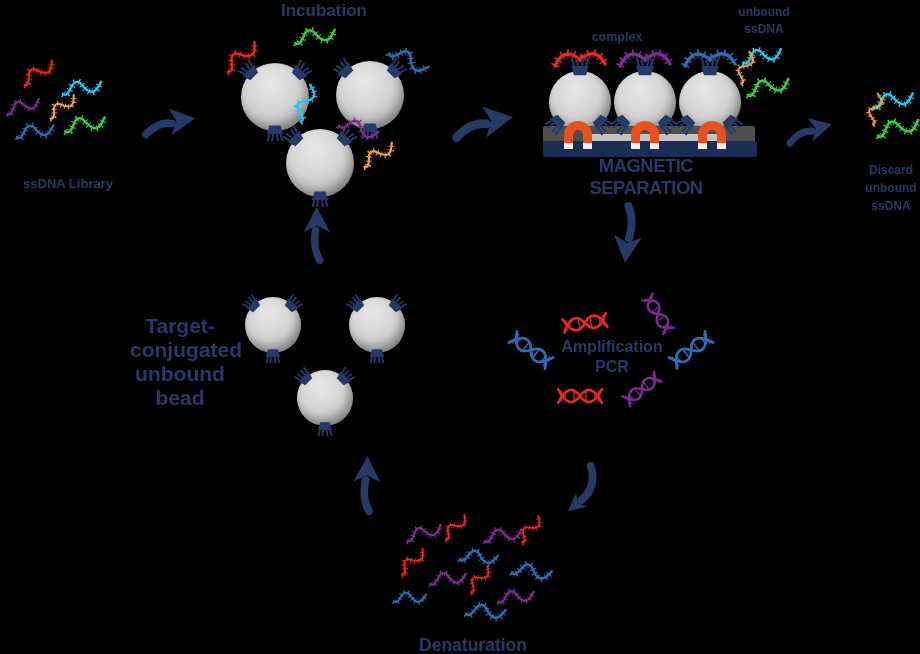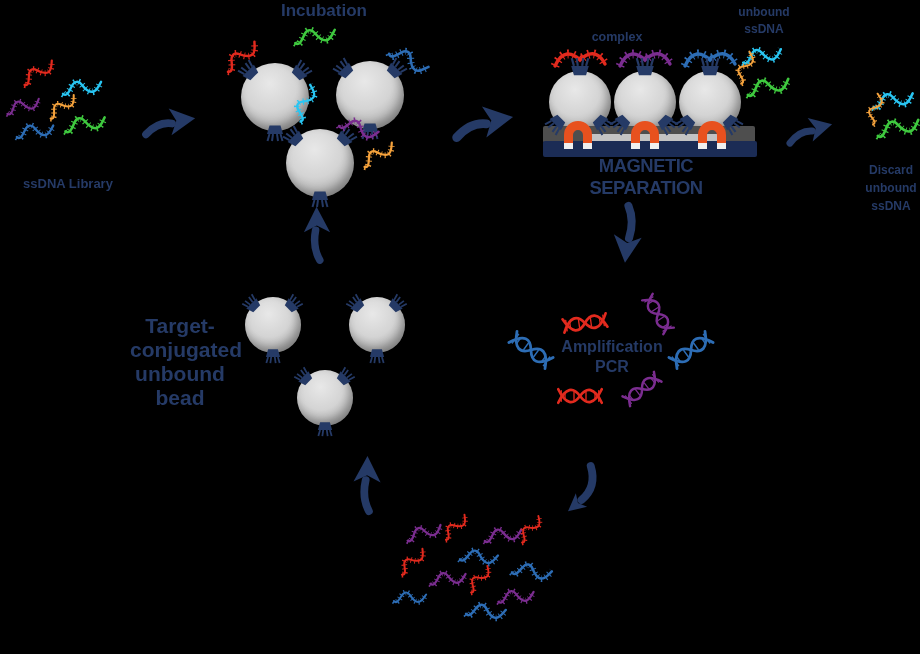--- a/index.html
+++ b/index.html
@@ -309,20 +309,21 @@
     </svg>
   <svg class="icon c-purple" style="left:496px;top:586px;width:40px;height:21px;transform:rotate(-2deg)">
       <use href="#ssdna"></use>
     </svg>
   <svg class="icon c-blue" style="left:392px;top:588px;width:36px;height:19px;transform:rotate(2deg)">
       <use href="#ssdna"></use>
     </svg>
   <svg class="icon c-blue" style="left:464px;top:600px;width:44px;height:23px;transform:rotate(8deg)">
       <use href="#ssdna"></use>
     </svg>
+  <div class="lbl" style="left:403px;top:635px;width:140px;font-size:17.5px;">Denaturation</div>
 
   <svg class="icon c-navy" style="left:349px;top:454px;width:36px;height:60px;transform:rotate(2deg)">
       <use href="#arrow-up"></use>
     </svg>
 
   <div class="lbl" style="left:130px;top:314px;width:100px;font-size:21px;line-height:24px;">
     <div>Target-</div>
     <div>conjugated</div>
     <div>unbound</div>
     <div>bead</div>

